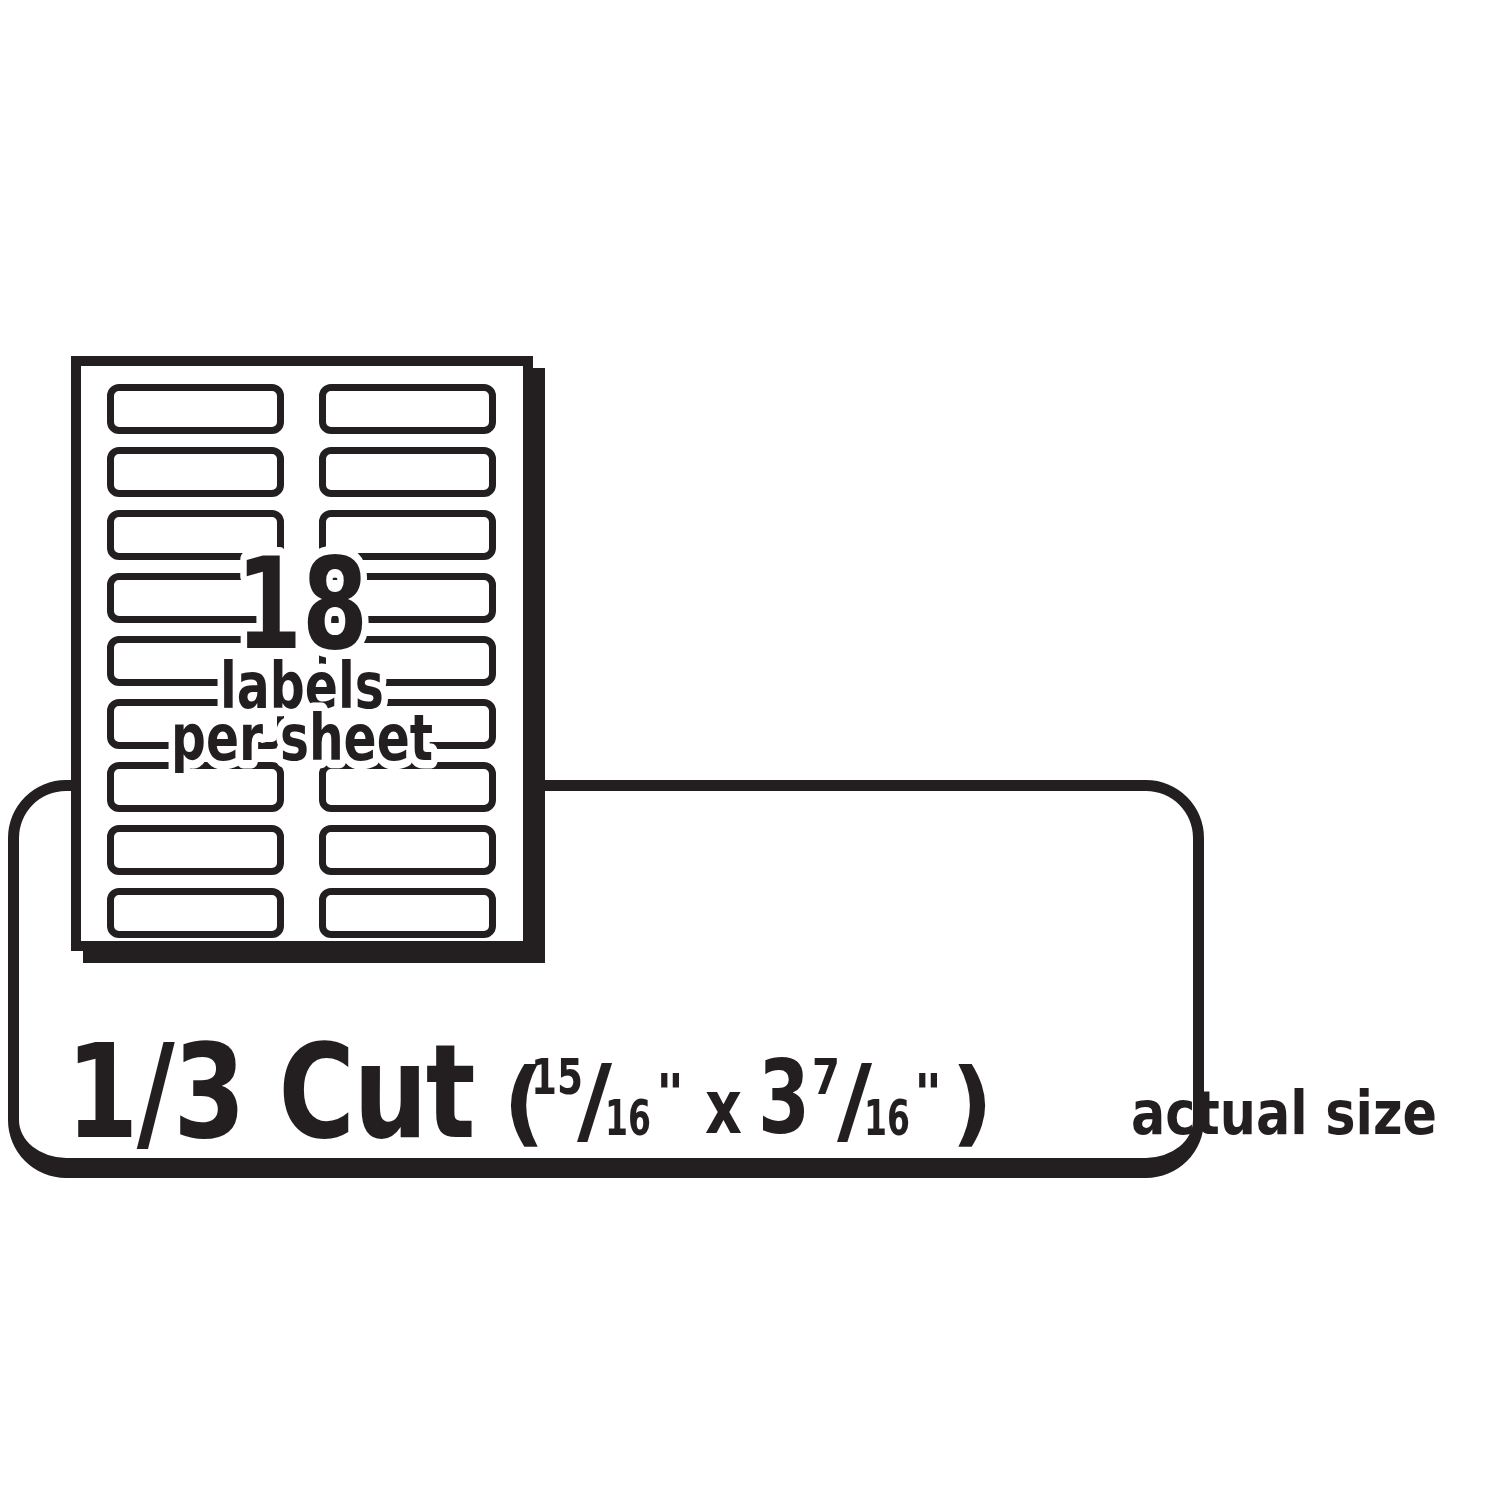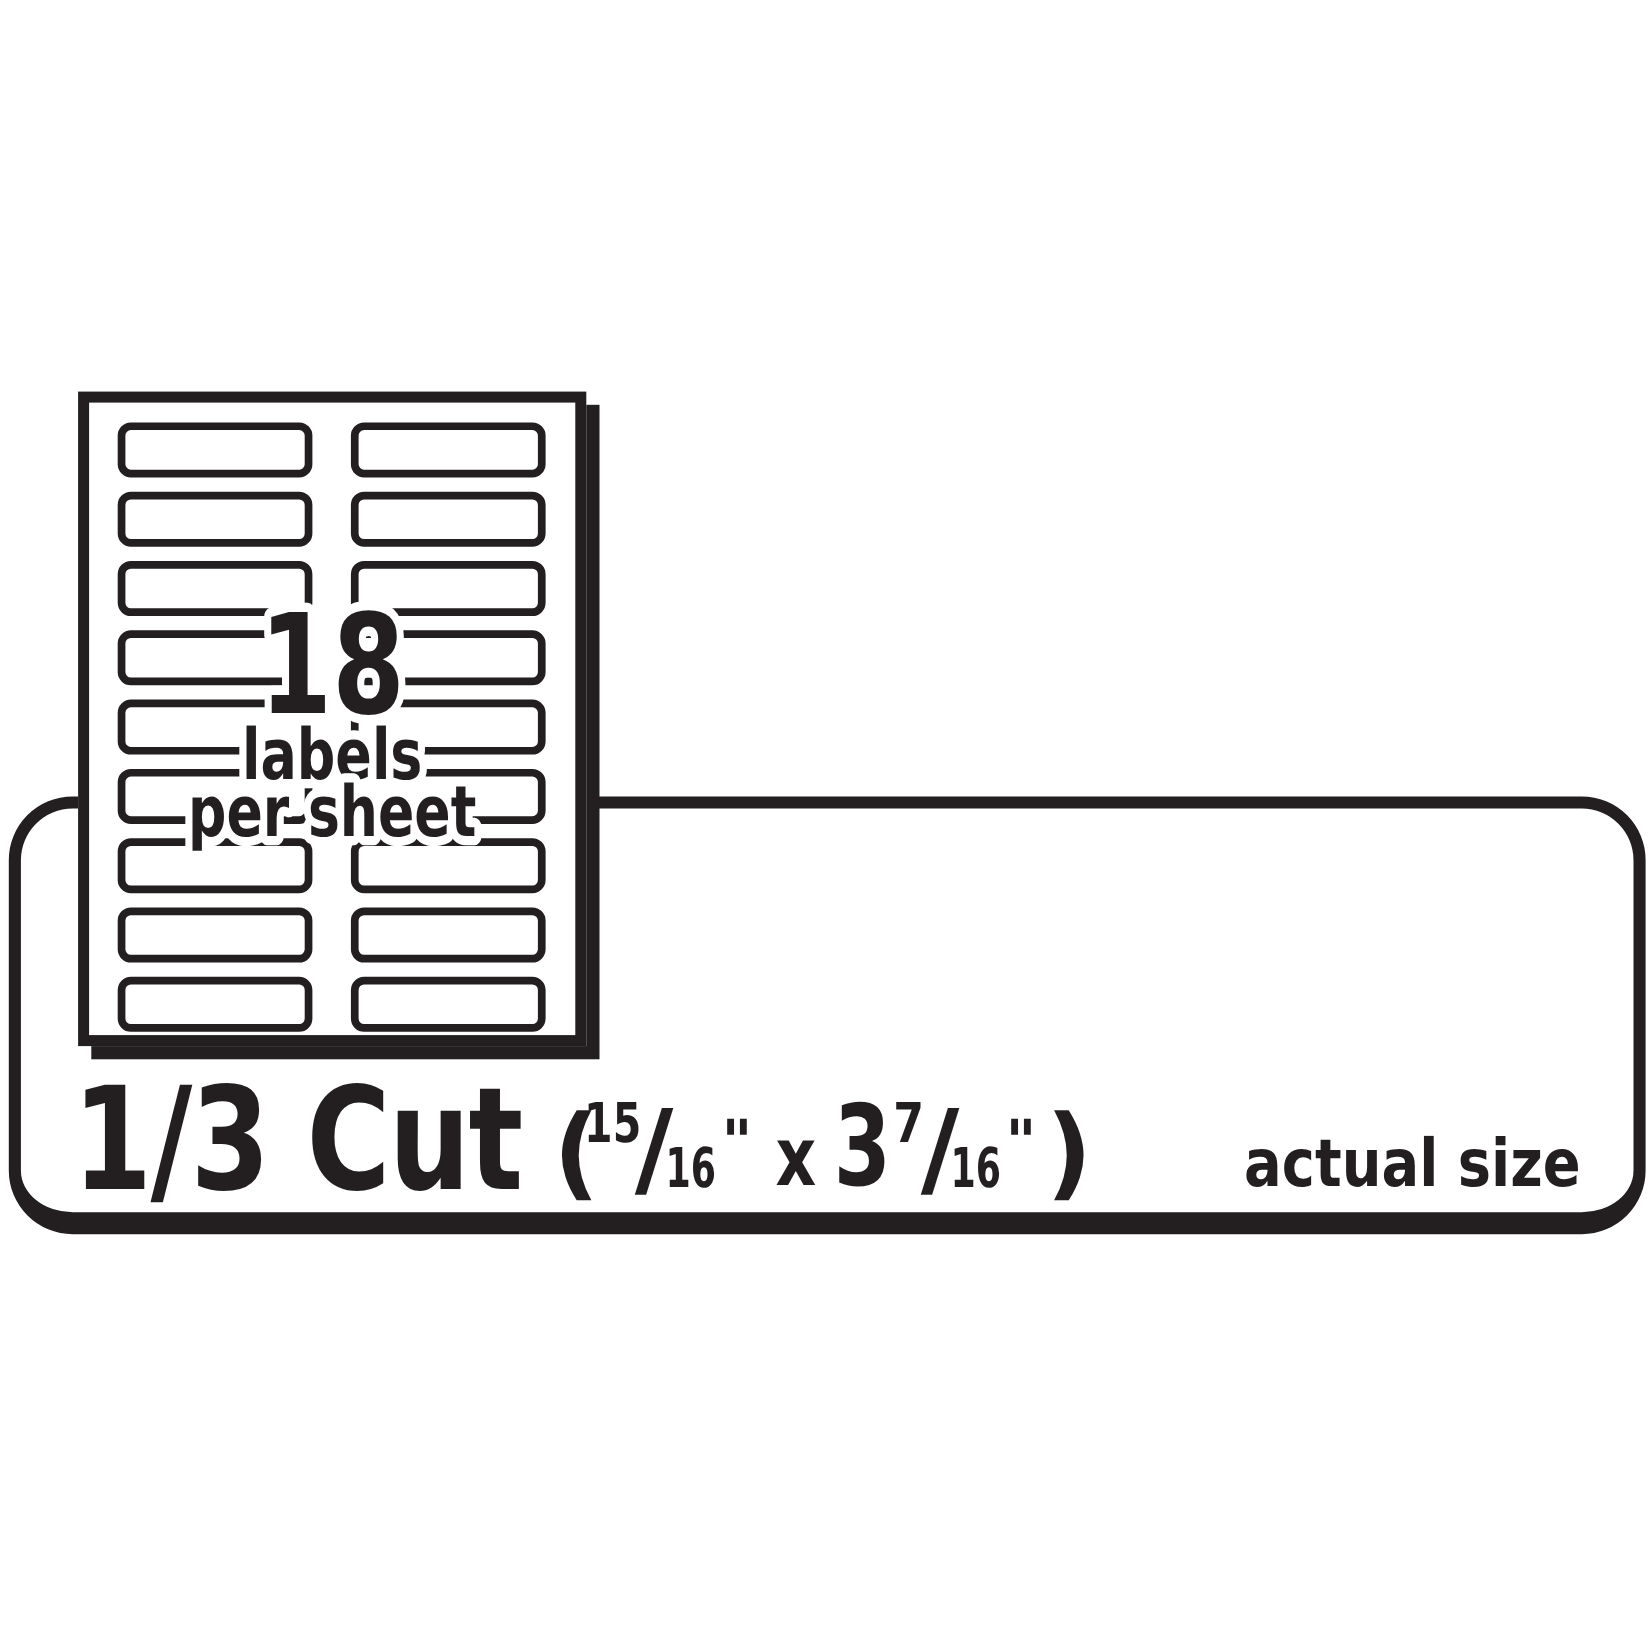--- a/index.html
+++ b/index.html
@@ -10,22 +10,22 @@
     height: 1500px;
     background: var(--paper);
     overflow: hidden;
     font-family: "DejaVu Sans", sans-serif;
   }
 
   
   .panel {
     position: absolute;
     left: 8px;
-    top: 724px;
-    width: 1488px;
+    top: 780px;
+    width: 1196px;
     height: 398px;
     box-sizing: border-box;
     background: var(--paper);
     border: 11px solid var(--ink);
     border-bottom-width: 20px;
     border-radius: 58px;
   }
   .panel-svg {
     position: absolute;
     left: -11px;

